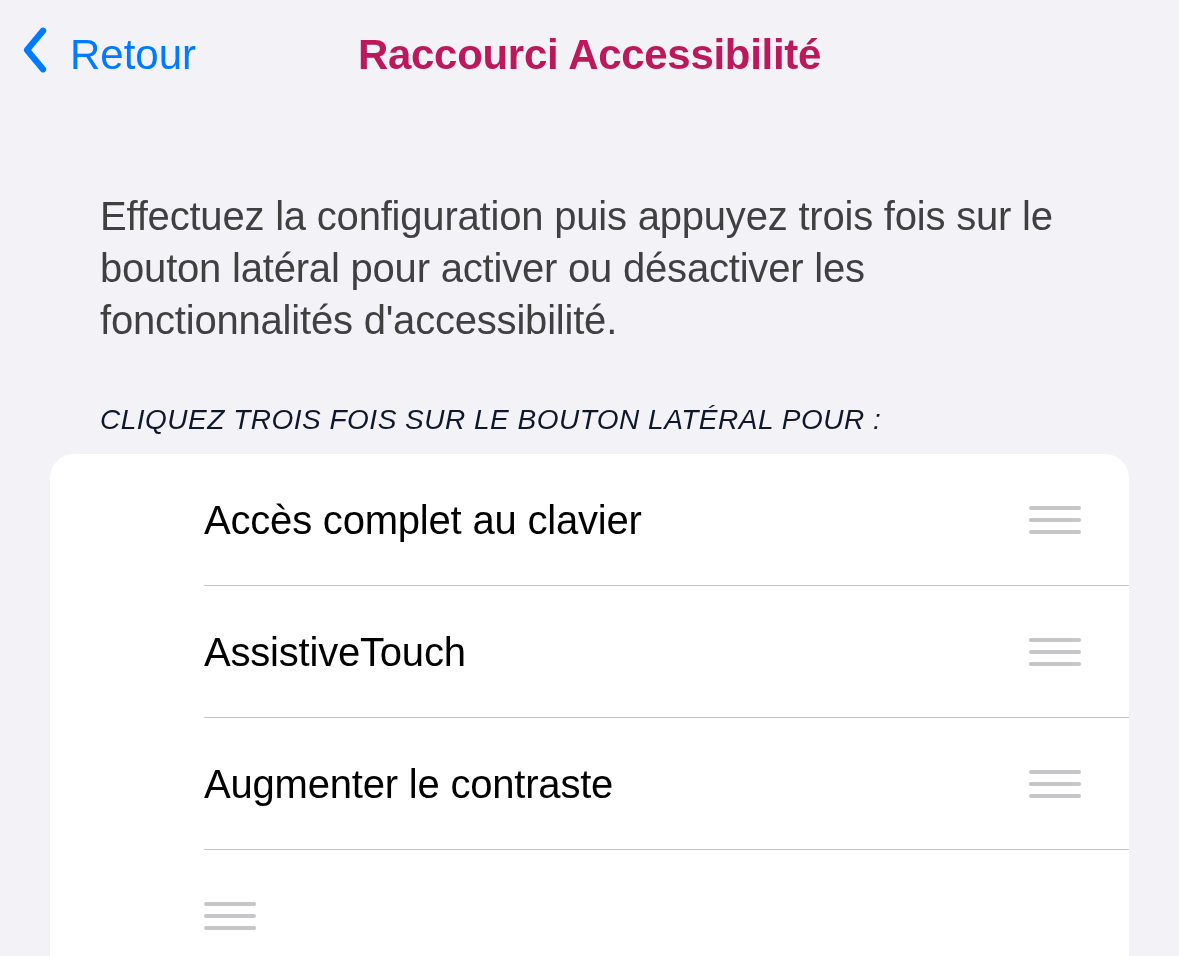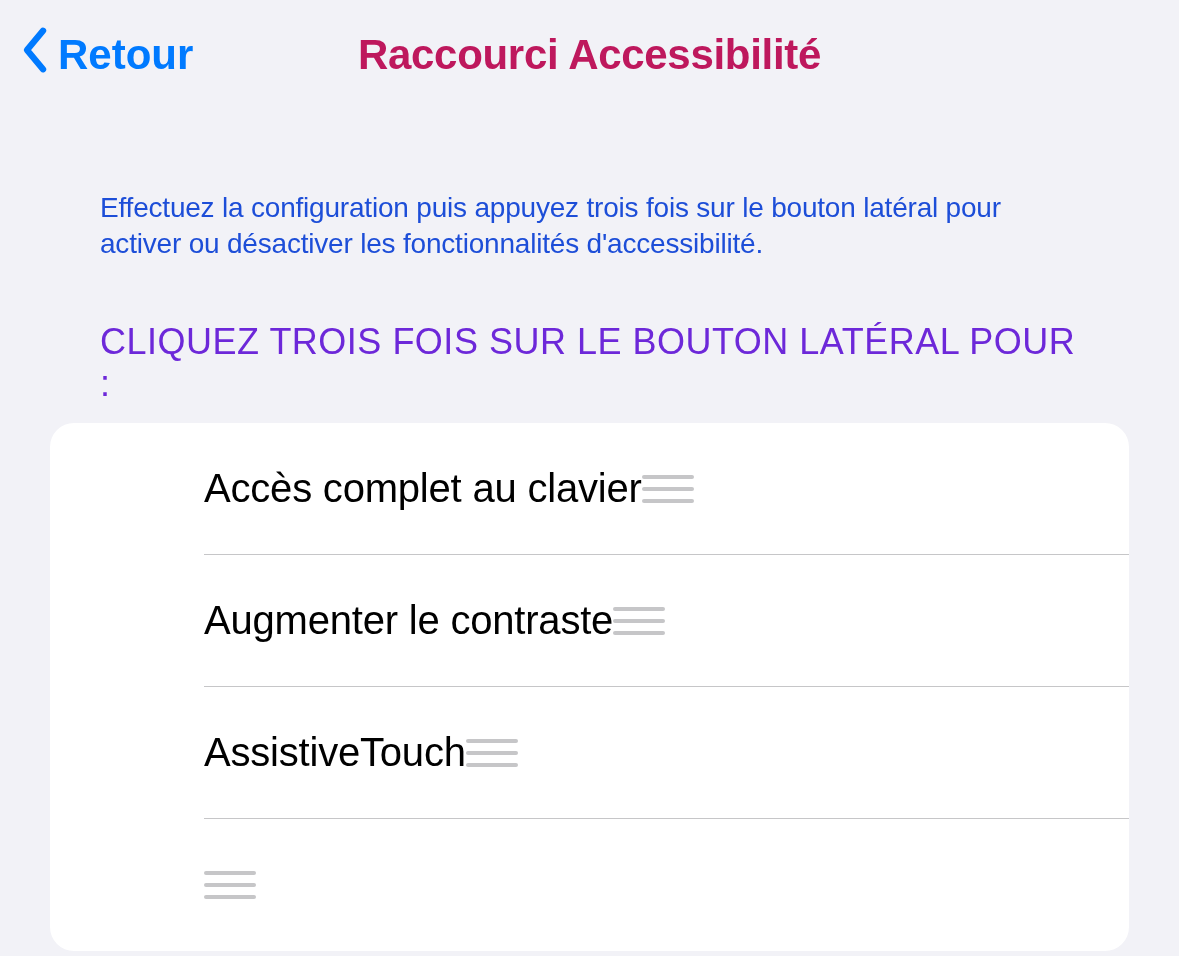--- a/index.html
+++ b/index.html
@@ -23,60 +23,61 @@
       height: 110px;
       padding: 0 20px;
     }
     .back-button {
       position: absolute;
       left: 20px;
       display: flex;
       align-items: center;
       color: #007aff;
       font-size: 42px;
-      font-weight: 700;
+      font-weight: 400;
       cursor: pointer;
-      gap: 8px;
+      gap: 20px;
     }
     .back-button svg {
       width: 30px;
       height: 48px;
     }
     .nav-title {
       font-size: 42px;
       font-weight: 600;
       color: #be185d;
       letter-spacing: -0.3px;
     }
     .content {
       padding: 0 50px;
     }
     .description {
-      font-size: 28px;
+      font-size: 40px;
       line-height: 1.3;
-      color: #1d4ed8;
+      color: #404040;
       padding: 80px 50px 0 50px;
       letter-spacing: -0.2px;
     }
     .section-header {
-      font-size: 36px;
-      color: #6d28d9;
+      font-size: 28px;
+      color: #0f172a;
       padding: 58px 50px 18px 50px;
       letter-spacing: 0.5px;
       text-transform: uppercase;
+      font-style: italic;
     }
     .list-group {
       background: #ffffff;
       border-radius: 24px;
       overflow: hidden;
     }
     .list-item {
       display: flex;
       align-items: center;
-      justify-content: flex-start;
+      justify-content: space-between;
       padding: 0 48px 0 154px;
       height: 132px;
       position: relative;
     }
     .list-item:not(:last-child)::after {
       content: "";
       position: absolute;
       left: 154px;
       right: 0;
       bottom: 0;
@@ -125,30 +126,30 @@
     <div class="list-item">
       <span class="item-label">Accès complet au clavier</span>
       <div class="drag-handle">
         <div class="line"></div>
           <div class="line"></div>
           <div class="line"></div>
       </div>
     </div>
 
     <div class="list-item">
-      <span class="item-label">Augmenter le contraste</span>
+      <span class="item-label">AssistiveTouch</span>
       <div class="drag-handle">
         <div class="line"></div>
           <div class="line"></div>
           <div class="line"></div>
       </div>
     </div>
 
     <div class="list-item">
-      <span class="item-label">AssistiveTouch</span>
+      <span class="item-label">Augmenter le contraste</span>
       <div class="drag-handle">
         <div class="line"></div>
           <div class="line"></div>
           <div class="line"></div>
       </div>
     </div>
 
     <div class="list-item">
       <div class="drag-handle">
         <div class="line"></div>

